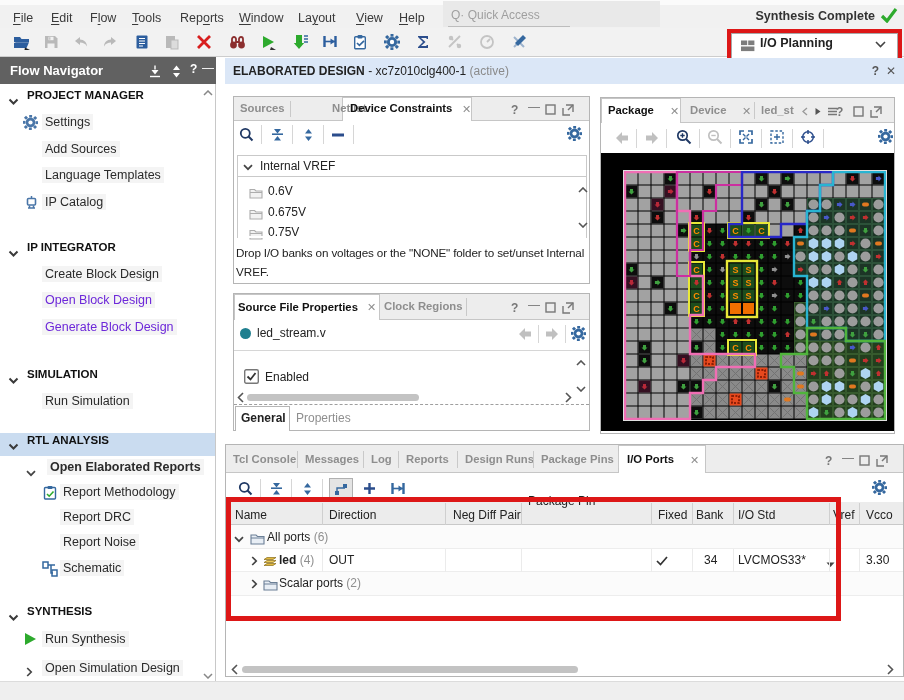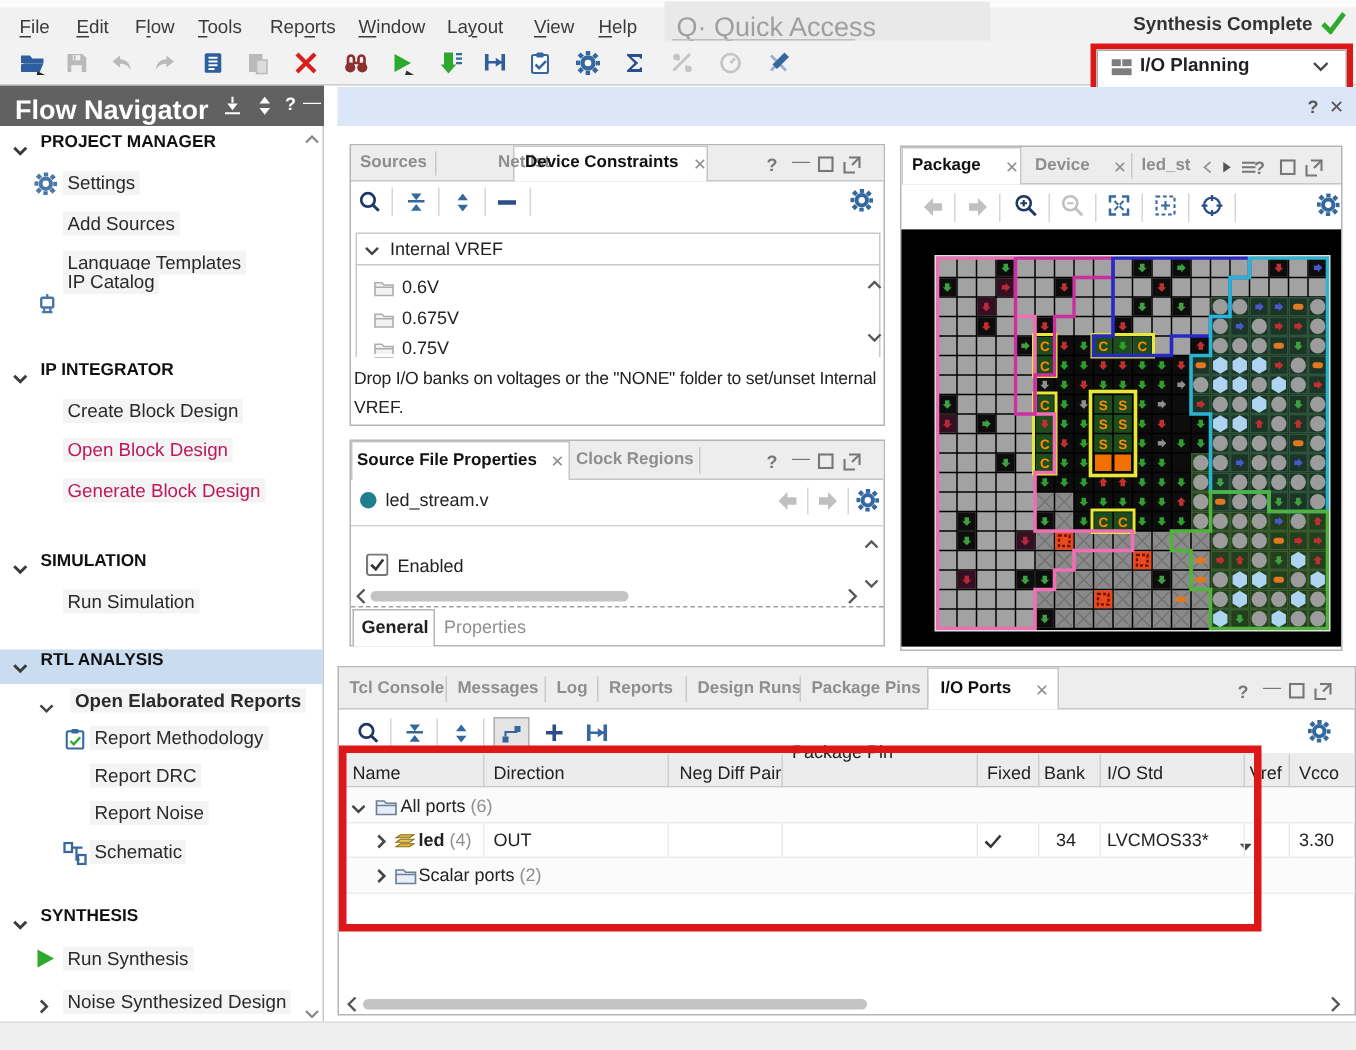--- a/index.html
+++ b/index.html
@@ -3,30 +3,30 @@
 * { margin:0; padding:0; box-sizing:border-box; }
 html,body { width:904px; height:700px; font-family:"Liberation Sans", sans-serif; background:#fff; overflow:hidden; }
 .abs { position:absolute; }
 #menubar { position:absolute; top:0; left:0; width:904px; height:28px; background:#f1f1f1; }
 #topstrip { position:absolute; top:0; left:0; width:904px; height:5px; background:#fbfbfb; }
 .menu { position:absolute; top:11px; font-size:12.5px; color:#3a3a3a; }
 .menu u { text-underline-offset:2px; }
 #toolbar { position:absolute; top:28px; left:0; width:904px; height:29px; background:#f2f2f2; border-bottom:1px solid #cdcdcd; }
 .tbi { position:absolute; top:6px; }
 #qa { position:absolute; left:443px; top:1px; width:217px; height:26px; background:#e9e9e9; }
-#qa .t { position:absolute; left:8px; top:7px; color:#9f9f9f; font-size:18px; }
+#qa .t { position:absolute; left:8px; top:7px; color:#9f9f9f; font-size:12px; }
 #qa .ul { position:absolute; left:5px; bottom:0px; width:122px; height:1px; background:#bdbdbd;}
 #synth { position:absolute; right:29px; top:9px; font-size:12.5px; color:#333; font-weight:bold; }
 #flownav { position:absolute; top:57px; left:0; width:216px; height:625px; background:#fff; border-right:1px solid #c8c8c8;}
 #flownav-h { position:absolute; top:0; left:0; width:216px; height:27px; background:#616161; color:#fff; }
-#flownav-h .t { position:absolute; left:10px; top:6px; font-size:18px; font-weight:bold; }
+#flownav-h .t { position:absolute; left:10px; top:6px; font-size:13px; font-weight:bold; }
 .nav-sec { position:absolute; left:27px; font-size:11.5px; font-weight:bold; color:#111; }
 .nav-it { position:absolute; font-size:12.5px; color:#2a2a2a; }
 .nav-it .bg { background:#f4f4f4; padding:1px 3px; }
-.nav-it.dis { color:#be185d;text-align:right; }
+.nav-it.dis { color:#6d28d9;text-align:right; }
 .nav-it.b { font-weight:bold; }
 #elabbar { position:absolute; top:58px; left:225px; width:679px; height:26px; background:#dbe7f7; }
 #elabbar .t { position:absolute; left:8px; top:6px; font-size:12px; color:#222;}
 .panel { position:absolute; background:#fff; border:1px solid #b5b5b5; }
 .tabrow { position:absolute; top:0; left:0; right:0; background:#ededed; border-bottom:1px solid #c6c6c6;}
 .tab { position:absolute; font-size:11.3px; font-weight:bold; color:#8e8e8e; white-space:nowrap; }
 .tab.on { color:#111; font-weight:bold; }
 .tabbox { position:absolute; background:#fff; border:1px solid #c6c6c6; border-bottom:none; }
 .tsep { position:absolute; width:1px; background:#c9c9c9; }
 .vsep { position:absolute; width:1px; background:#d6d6d6; }
@@ -188,21 +188,21 @@
         <circle cx="7.5" cy="7.5" r="2.1" fill="#fff"></circle>
       </svg></div>
     <div class="nav-it " style="left:42px;top:58px"><span class="bg">Settings</span></div>
 <div class="nav-it " style="left:42px;top:85px"><span class="bg">Add Sources</span></div>
 <div class="nav-it " style="left:42px;top:111px"><span class="bg">Language Templates</span></div>
 <div class="abs" style="left:24px;top:138px"><svg width="15" height="15" viewBox="0 0 15 15" style="">
         <path d="M7.5 1v3M4 13h7" stroke="#4a76a8" stroke-width="1.5"></path>
         <rect x="3.5" y="3.5" width="8" height="6.5" rx="1" fill="none" stroke="#4a76a8" stroke-width="1.6"></rect>
         <path d="M5.5 13v-2.5M9.5 13v-2.5" stroke="#4a76a8" stroke-width="1.5"></path>
       </svg></div>
-    <div class="nav-it " style="left:42px;top:124px"><span class="bg">IP Catalog</span></div>
+    <div class="nav-it " style="left:42px;top:138px"><span class="bg">IP Catalog</span></div>
 <div class="abs" style="left:8px;top:187px"><svg width="11" height="9" viewBox="0 0 11 9" style="">
         <path d="M1.5 2.5L5.5 6.5 9.5 2.5" fill="none" stroke="#3a3a3a" stroke-width="2"></path>
       </svg></div>
     <div class="nav-sec" style="top:184px">IP INTEGRATOR</div>
 <div class="nav-it " style="left:42px;top:210px"><span class="bg">Create Block Design</span></div>
 <div class="nav-it dis" style="left:42px;top:236px"><span class="bg">Open Block Design</span></div>
 <div class="nav-it dis" style="left:42px;top:263px"><span class="bg">Generate Block Design</span></div>
 <div class="abs" style="left:8px;top:314px"><svg width="11" height="9" viewBox="0 0 11 9" style="">
         <path d="M1.5 2.5L5.5 6.5 9.5 2.5" fill="none" stroke="#3a3a3a" stroke-width="2"></path>
       </svg></div>
@@ -234,29 +234,30 @@
         <path d="M1.5 2.5L5.5 6.5 9.5 2.5" fill="none" stroke="#3a3a3a" stroke-width="2"></path>
       </svg></div>
     <div class="nav-sec" style="top:548px">SYNTHESIS</div>
 <div class="abs" style="left:24px;top:575px"><svg width="13" height="14" viewBox="0 0 13 14" style="">
         <path d="M1 1l11 6-11 6z" fill="#2daa2d"></path>
       </svg></div>
     <div class="nav-it " style="left:42px;top:575px"><span class="bg">Run Synthesis</span></div>
 <div class="abs" style="left:25px;top:606px"><svg width="8" height="10" viewBox="0 0 8 10" style="">
         <path d="M2.2 1l4 4.0-4 4.0" fill="none" stroke="#444" stroke-width="1.7"></path>
       </svg></div>
-    <div class="nav-it " style="left:42px;top:604px"><span class="bg">Noise Synthesized Design</span></div>
+    <div class="nav-it " style="left:42px;top:604px"><span class="bg">Open Simulation Design</span></div>
 <svg width="10" height="6" style="position:absolute;left:203px;top:33px">
       <path d="M1 5l4-4 4 4" fill="none" stroke="#888" stroke-width="1.5"></path>
     </svg>
 <svg width="10" height="6" style="position:absolute;left:203px;top:616px">
       <path d="M1 1l4 4 4-4" fill="none" stroke="#888" stroke-width="1.5"></path>
     </svg>
 </div>
 <div id="elabbar">
+    <span class="t"><b>ELABORATED DESIGN</b> - xc7z010clg400-1 <span style="color:#8a8a8a">(active)</span></span>
 <span style="position:absolute;right:25px;top:6px;color:#555;font-size:12px;font-weight:bold">?</span>
 <span style="position:absolute;right:8px;top:6px;color:#555;font-size:12px">✕</span>
   </div>
 <div class="panel" style="left:233px; top:96px; width:357px; height:188px;">
 <div class="tabrow" style="height:24px"></div>
 <div class="tabbox" style="left:108px; top:0; width:130px; height:24px;"></div>
 <span class="tab" style="left:6px; top:5px;">Sources</span>
 <div class="tsep" style="left:56px; top:4px; height:16px;"></div>
 <span class="tab" style="left:66px; top:5px;margin-left:32px;">Netlist</span>
 <span class="tab on" style="left:116px; top:5px;">Device Constraints</span>

